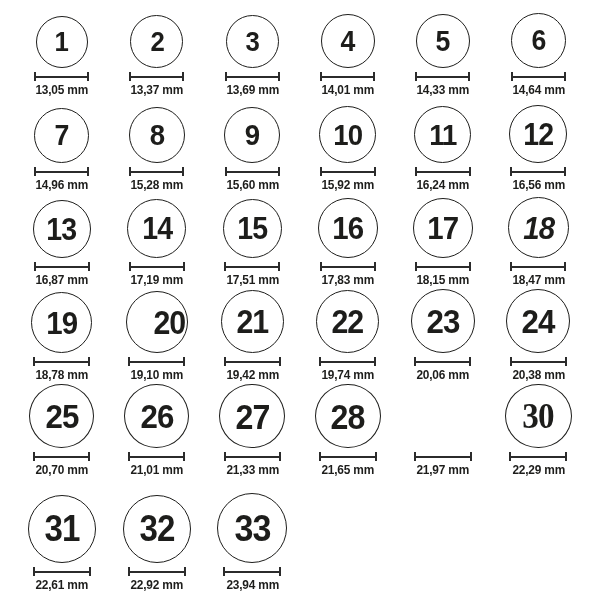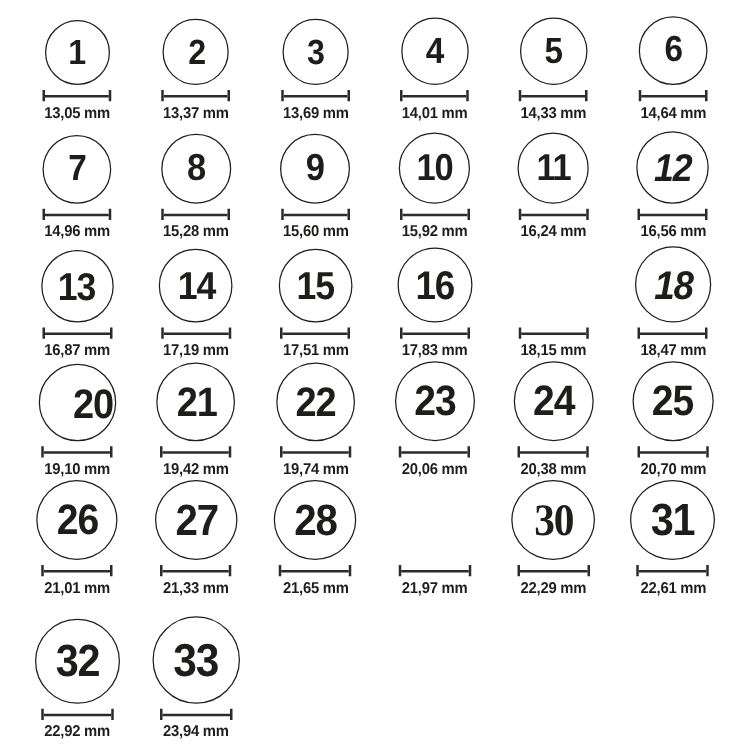--- a/index.html
+++ b/index.html
@@ -160,21 +160,21 @@
 
   <div class="cell">
     <div class="circle" style="width: 57px; height: 57px;">
       <span class="num" style="font-size: 30px;">11</span>
     </div>
     <div class="ruler" style="width: 52px;"></div>
     <div class="label">16,24 mm</div>
   </div>
 
   <div class="cell">
-    <div class="circle" style="width: 58px; height: 58px; font-style: italic;">
+    <div class="circle" style="width: 58px; height: 58px;">
       <span class="num" style="font-size: 31px;">12</span>
     </div>
     <div class="ruler" style="width: 52px;"></div>
     <div class="label">16,56 mm</div>
   </div>
 
   <div class="cell">
     <div class="circle" style="width: 58px; height: 58px;">
       <span class="num" style="font-size: 31px;">13</span>
     </div>
@@ -200,32 +200,42 @@
 
   <div class="cell">
     <div class="circle" style="width: 60px; height: 60px;">
       <span class="num" style="font-size: 32px;">16</span>
     </div>
     <div class="ruler" style="width: 52px;"></div>
     <div class="label">17,83 mm</div>
   </div>
 
   <div class="cell">
+    <div class="circle" style="width: 60px; height: 60px;">
+      <span class="num" style="font-size: 32px;">17</span>
+    </div>
     <div class="ruler" style="width: 52px;"></div>
     <div class="label">18,15 mm</div>
   </div>
 
   <div class="cell">
     <div class="circle" style="width: 61px; height: 61px; font-style: italic;">
       <span class="num" style="font-size: 32px;">18</span>
     </div>
     <div class="ruler" style="width: 52px;"></div>
     <div class="label">18,47 mm</div>
   </div>
 
+  <div class="cell">
+    <div class="circle" style="width: 61px; height: 61px;">
+      <span class="num" style="font-size: 32px;">19</span>
+    </div>
+    <div class="ruler" style="width: 53px;"></div>
+    <div class="label">18,78 mm</div>
+  </div>
 
   <div class="cell">
     <div class="circle" style="width: 62px; height: 62px; justify-content: flex-end;">
       <span class="num" style="font-size: 33px;">20</span>
     </div>
     <div class="ruler" style="width: 53px;"></div>
     <div class="label">19,10 mm</div>
   </div>
 
   <div class="cell">

